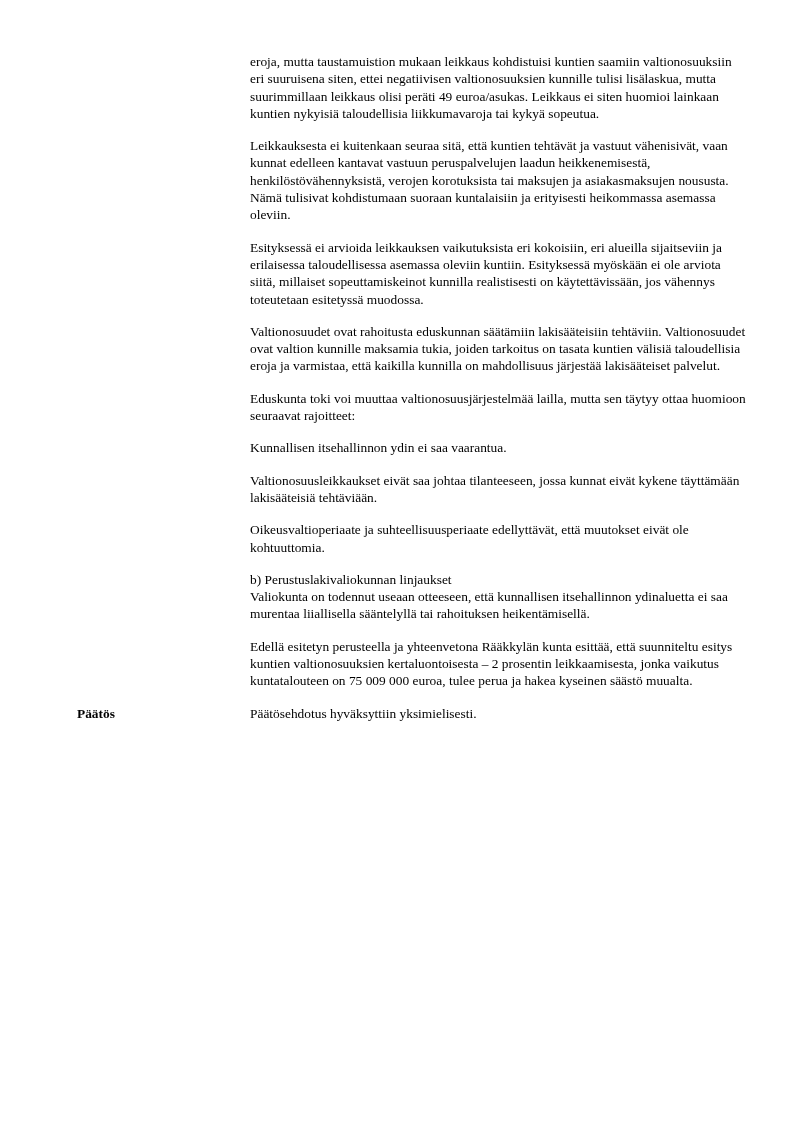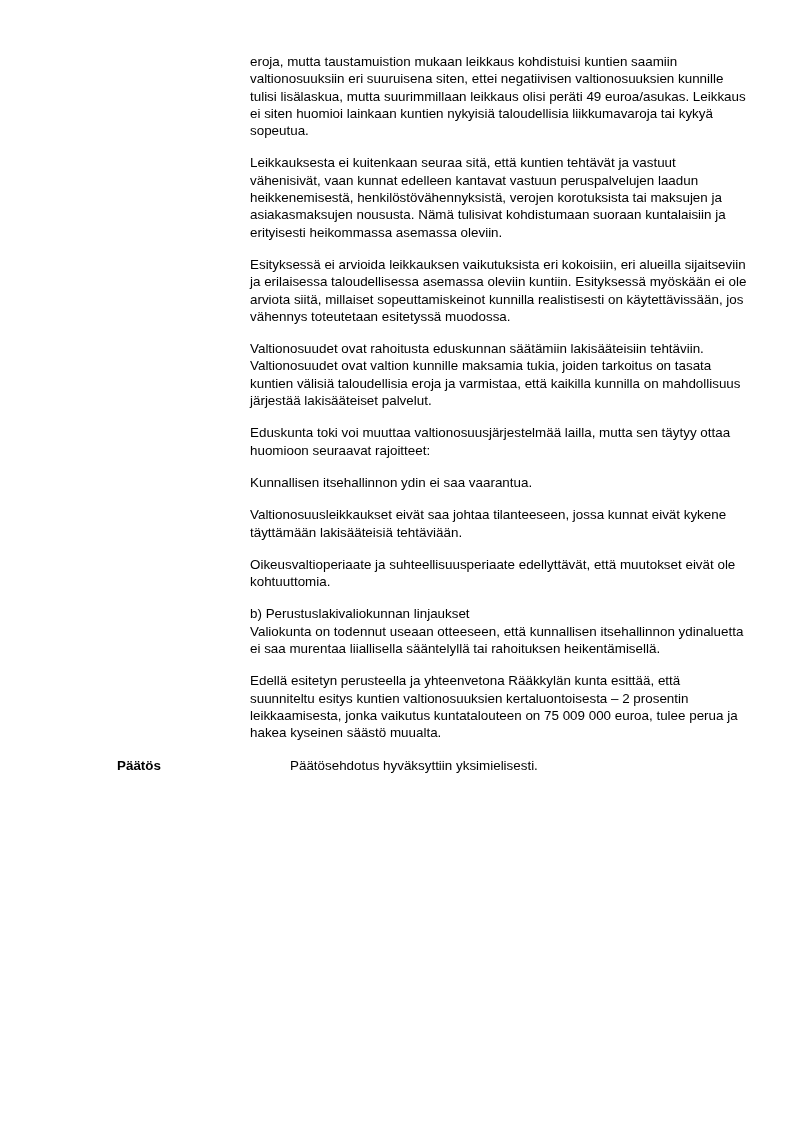--- a/index.html
+++ b/index.html
@@ -16,41 +16,41 @@
     font-family: "Liberation Sans", sans-serif;
     font-size: 13.4px;
     line-height: 17.3px;
     overflow: hidden;
   }
   .doc-flow {
     position: absolute;
     left: 0;
     top: 53px;
     width: 702px;
+    font-family: Liberation Serif, serif;
   }
   .para-host {
     margin-left: 250px;
     width: 497px;
   }
   .paragraph {
     margin: 0 0 15px 0;
   }
   .paragraph .line {
     margin: 0;
   }
   .decision-row {
     display: flex;
     align-items: flex-start;
     margin-left: 77px;
   }
   .decision-label {
     width: 173px;
     flex: 0 0 173px;
     font-weight: bold;
-    margin-left: 40px;
   }
   .decision-text {
     width: 497px;
   }
 </style>
 </head>
 <body>
 
 <div class="page">
   <div class="doc-flow">

